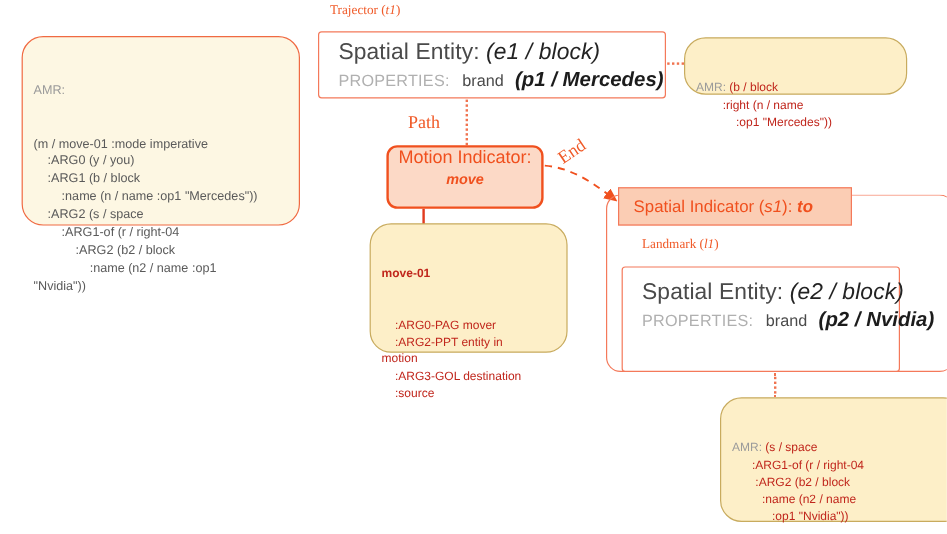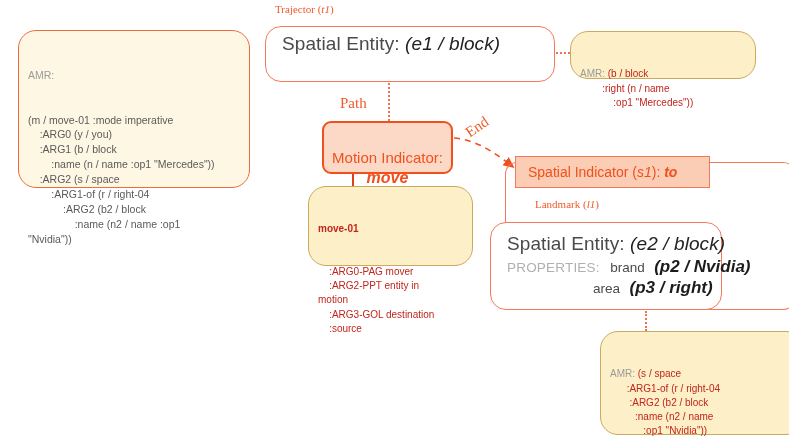--- a/index.html
+++ b/index.html
@@ -29,21 +29,21 @@
     border:1px solid #f06a42;
     color:#5a5a5a;
     font-size:10.5px;
   }
   .amr-label{color:#9b9b9b;}
   .teal{color:#15a5ad;}
 
   .entity-box{
     background:#ffffff;
     border:1.6px solid #f4795a;
-    border-radius:16px;
+    border-radius:3px;
   }
   .se-line{
     color:#4a4a4a;
     font-size:19px;
     letter-spacing:.1px;
     white-space:nowrap;
   }
   .se-line .val{font-style:italic;color:#232323;}
   .props-label{
     color:#b0b0b0;
@@ -62,23 +62,23 @@
   .tag i{font-style:italic;}
 
   .mi-box{
     background:#fcd9c6;
     border:2px solid #f0501e;
     border-radius:9px;
     color:#f0501e;
     text-align:center;
     font-size:15px;
     line-height:1.25;
-    padding-top:26px;
-  }
-  .mi-box .word{font-style:italic;font-weight:bold;font-size:16px;}
+    padding-top:0;
+  }
+  .mi-box .word{font-style:italic;font-weight:bold;font-size:12px;}
 
   .si-box{
     background:#fbcdb4;
     border:1.4px solid #f4795a;
     border-radius:0;
     color:#f0501e;
     font-size:14px;
     padding:7px 12px;
     white-space:nowrap;
   }
@@ -133,20 +133,25 @@
 
   <div class="abs tag" style="left:275px;top:3px;">
     <span>Trajector (</span><i>t1</i><span>)</span>
   </div>
 
   <div class="abs entity-box" style="left:265px;top:26px;width:290px;height:56px;padding:6px 0 0 16px;">
     <div class="se-line">
       <span>Spatial Entity:</span>
       <span class="val">(e1 / block)</span>
     </div>
+    <div style="margin-top:2px;white-space:nowrap;">
+      <span class="props-label">PROPERTIES:</span>
+      <span class="props-key" style="margin-left:6px;">brand</span>
+      <span class="props-val" style="margin-left:5px;">(p1 / Mercedes)</span>
+    </div>
   </div>
 
   <div class="abs dot-h" style="left:556px;top:52px;width:14px;"></div>
 
   <div class="abs amr-box" style="left:570px;top:31px;width:186px;height:48px;">
     <div><span class="amr-label">AMR:</span> <span id="trajAmrLines">(b / block
         :right (n / name
             :op1 "Mercedes"))</span></div>
   </div>
 
@@ -163,52 +168,48 @@
       <marker id="ahead" markerWidth="7" markerHeight="7" refX="5" refY="3.2" orient="auto">
         <path d="M0,0 L7,3.2 L0,6.4 z" fill="#f0501e"></path>
       </marker>
     </defs>
     <path d="M4,18 C28,20 46,34 62,46" stroke="#f0501e" stroke-width="1.6" fill="none" stroke-dasharray="6,5" marker-end="url(#ahead)"></path>
   </svg>
   <div class="abs edge-lbl rot" style="left:472px;top:124px;">End</div>
 
   <div class="abs solid-v" style="left:352px;top:174px;height:13px;"></div>
 
-  <div class="abs amr-box" style="left:308px;top:186px;width:165px;height:80px;">
+  <div class="abs amr-box" style="left:308px;top:186px;width:165px;height:108px;">
     <div style="font-weight:bold;">move-01</div>
     <div id="moveFrameLines">    :ARG0-PAG mover
     :ARG2-PPT entity in
 motion
     :ARG3-GOL destination
     :source</div>
   </div>
 
   <div class="abs bracket" style="left:505px;top:162px;width:290px;height:148px;border-right:none;"></div>
 
   <div class="abs si-box" style="left:515px;top:156px;width:195px;height:32px;">
     <span>Spatial Indicator (</span><i>s1</i><span>): </span><b>to</b>
   </div>
 
   <div class="abs tag" style="left:535px;top:198px;text-align:right;">
     <span>Landmark (</span><i>l1</i><span>)</span>
   </div>
 
-  <div class="abs entity-box" style="left:490px;top:222px;width:232px;height:88px;padding:10px 0 0 16px;">
+  <div class="abs entity-box" style="left:518px;top:222px;width:232px;height:88px;padding:10px 0 0 16px;">
     <div class="se-line">
       <span>Spatial Entity:</span>
       <span class="val">(e2 / block)</span>
     </div>
     <div style="margin-top:2px;white-space:nowrap;">
       <span class="props-label">PROPERTIES:</span>
       <span class="props-key" style="margin-left:6px;">brand</span>
       <span class="props-val" style="margin-left:5px;">(p2 / Nvidia)</span>
-    </div>
-    <div style="margin-top:1px;white-space:nowrap;padding-left:86px;">
-      <span class="props-key">area</span>
-      <span class="props-val" style="margin-left:5px;">(p3 / right)</span>
     </div>
   </div>
 
   <div class="abs dot-v" style="left:645px;top:311px;height:20px;"></div>
 
   <div class="abs amr-box" style="left:600px;top:331px;width:204px;height:104px;">
     <div><span class="amr-label">AMR:</span> <span id="lmAmrLines">(s / space
       :ARG1-of (r / right-04
        :ARG2 (b2 / block
          :name (n2 / name

